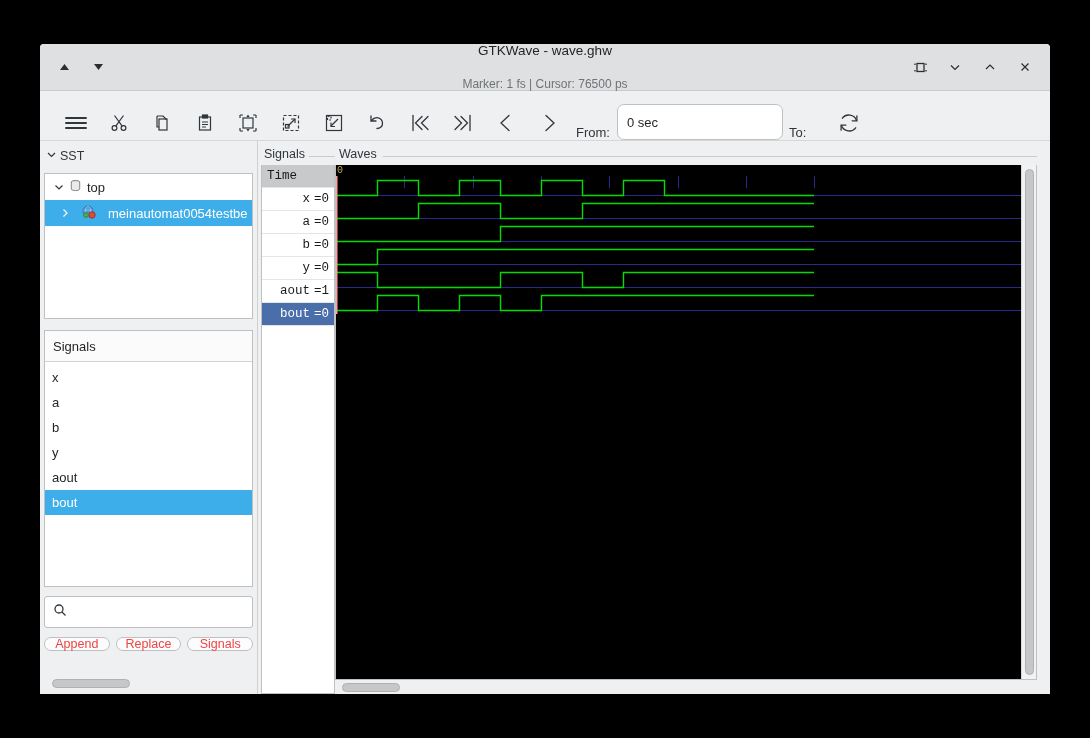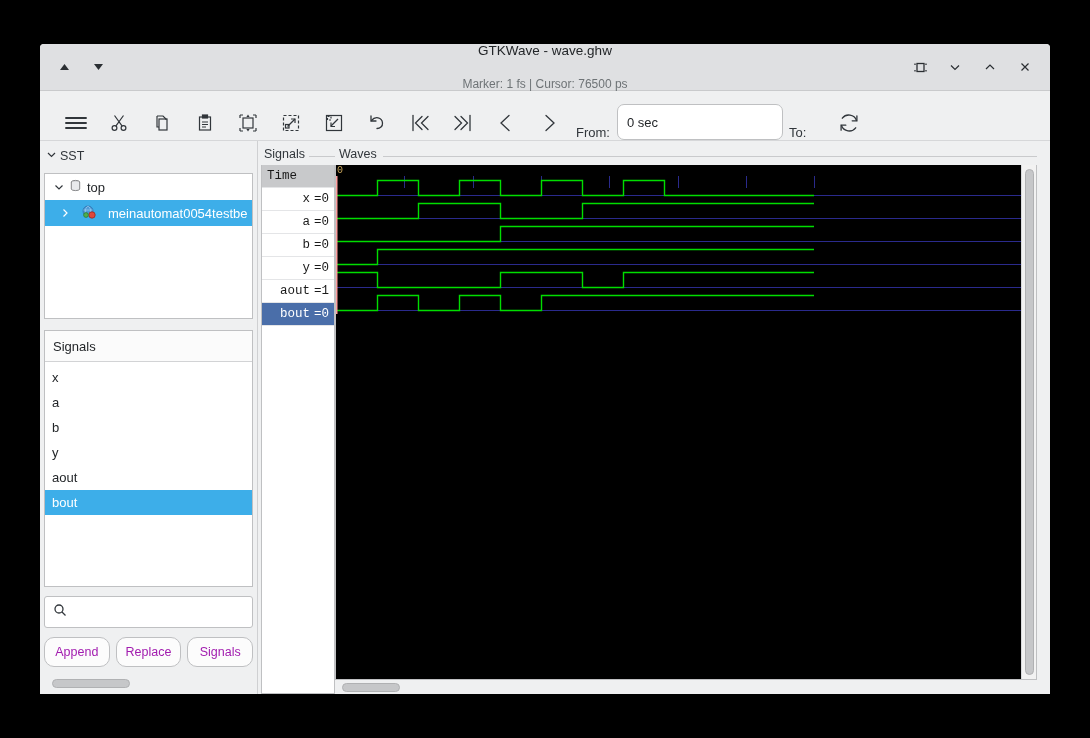--- a/index.html
+++ b/index.html
@@ -157,24 +157,24 @@
     border: none; outline: none; flex: 1;
     font-size: 13px; color: #232629; background: transparent;
     font-family: "Liberation Sans", sans-serif;
   }
   #btn-row {
     margin-top: 9px; margin-bottom: 9px;
     height: 30px; flex: none;
     display: flex; gap: 6px;
   }
   .actbtn {
-    flex: 1; height: 30px;
+    flex: 1; height: 14px;
     background: #fcfcfc;
     border: 1px solid #bfc0c2; border-radius: 10px;
-    font-size: 12.5px; color: #a21caf;
+    font-size: 12.5px; color: #ef4444;
     font-family: "Liberation Sans", sans-serif;
     display: flex; align-items: center; justify-content: center;
   }
 
   
   #left-hscroll {
     height: 14px; flex: none; margin: 0 2px 4px 2px;
     display: flex; align-items: center;
   }
   #left-hscroll .thumb {

